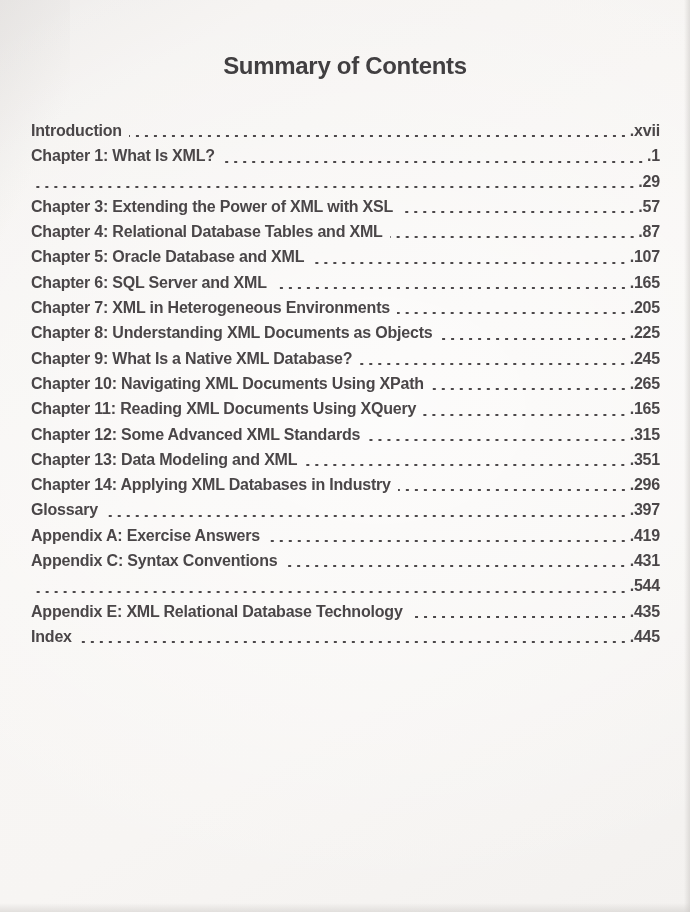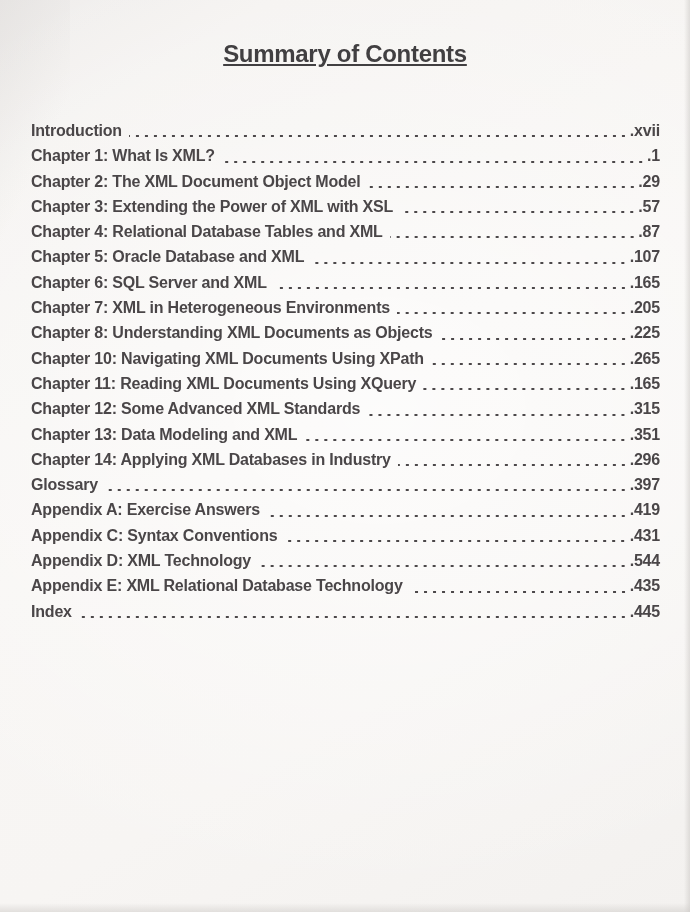--- a/index.html
+++ b/index.html
@@ -17,26 +17,25 @@
       linear-gradient(150deg, #efedec 0%, #f5f3f1 12%, #f8f6f4 45%, #f7f5f3 70%, #f3f1ef 100%);
     font-family: "Liberation Sans", sans-serif;
     font-weight: bold;
     color: #4a4648;
   }
   .page-title {
     position: absolute;
     top: 40px;
     left: 0;
     right: 0;
-    margin: 0;
+    margin: 12px;
     text-align: center;
     font-size: 24px;
     letter-spacing: -0.3px;
     color: #413f41;
-    text-decoration: underline;
   }
   .toc-list {
     position: absolute;
     top: 118px;
     left: 31px;
     right: 30px;
   }
   .toc-row {
     display: flex;
     align-items: baseline;
@@ -104,21 +103,20 @@
       <span class="toc-label">Introduction</span>
       <span class="toc-leader"></span>
       <span class="toc-page">xvii</span>
     </div>
       <div class="toc-row">
       <span class="toc-label">Chapter 1: What Is XML?</span>
       <span class="toc-leader"></span>
       <span class="toc-page">1</span>
     </div>
       <div class="toc-row">
-      <span class="toc-label">Chapter 2: The XML Document Object Model</span>
       <span class="toc-leader"></span>
       <span class="toc-page">29</span>
     </div>
       <div class="toc-row">
       <span class="toc-label">Chapter 3: Extending the Power of XML with XSL</span>
       <span class="toc-leader"></span>
       <span class="toc-page">57</span>
     </div>
       <div class="toc-row">
       <span class="toc-label">Chapter 4: Relational Database Tables and XML</span>
@@ -139,20 +137,25 @@
       <span class="toc-label">Chapter 7: XML in Heterogeneous Environments</span>
       <span class="toc-leader"></span>
       <span class="toc-page">205</span>
     </div>
       <div class="toc-row">
       <span class="toc-label">Chapter 8: Understanding XML Documents as Objects</span>
       <span class="toc-leader"></span>
       <span class="toc-page">225</span>
     </div>
       <div class="toc-row">
+      <span class="toc-label">Chapter 9: What Is a Native XML Database?</span>
+      <span class="toc-leader"></span>
+      <span class="toc-page">245</span>
+    </div>
+      <div class="toc-row">
       <span class="toc-label">Chapter 10: Navigating XML Documents Using XPath</span>
       <span class="toc-leader"></span>
       <span class="toc-page">265</span>
     </div>
       <div class="toc-row">
       <span class="toc-label">Chapter 11: Reading XML Documents Using XQuery</span>
       <span class="toc-leader"></span>
       <span class="toc-page">165</span>
     </div>
       <div class="toc-row">
@@ -179,21 +182,20 @@
       <span class="toc-label">Appendix A: Exercise Answers</span>
       <span class="toc-leader"></span>
       <span class="toc-page">419</span>
     </div>
       <div class="toc-row">
       <span class="toc-label">Appendix C: Syntax Conventions</span>
       <span class="toc-leader"></span>
       <span class="toc-page">431</span>
     </div>
       <div class="toc-row">
-      <span class="toc-label">Appendix D: XML Technology</span>
       <span class="toc-leader"></span>
       <span class="toc-page">544</span>
     </div>
       <div class="toc-row">
       <span class="toc-label">Appendix E: XML Relational Database Technology</span>
       <span class="toc-leader"></span>
       <span class="toc-page">435</span>
     </div>
       <div class="toc-row">
       <span class="toc-label">Index</span>

